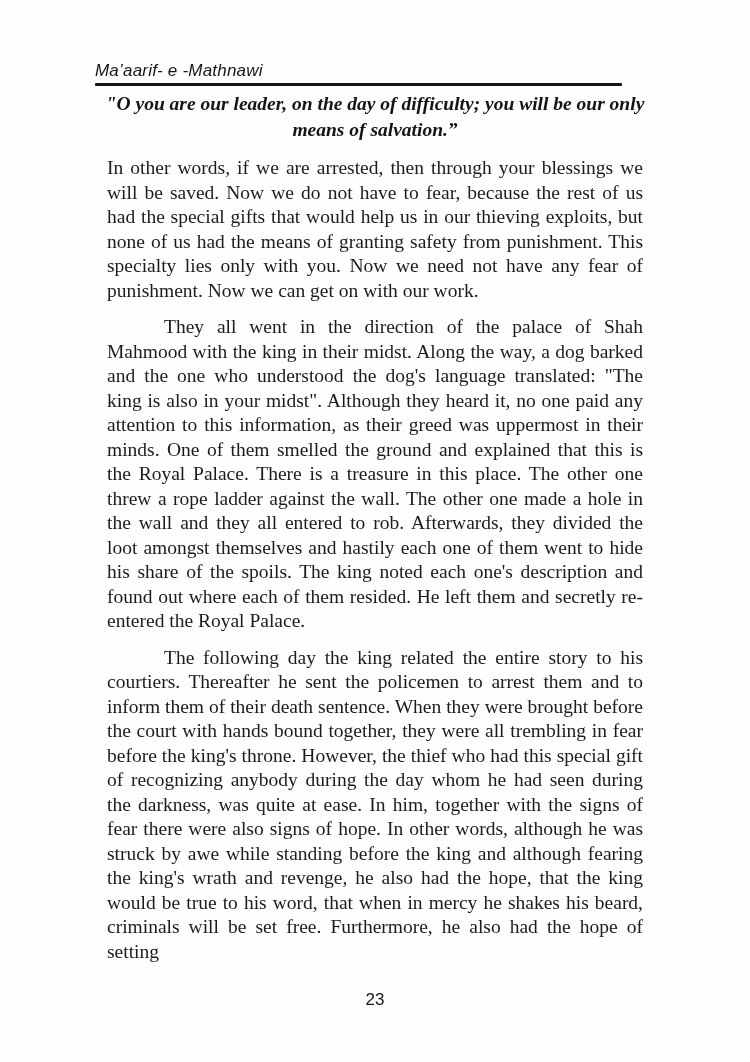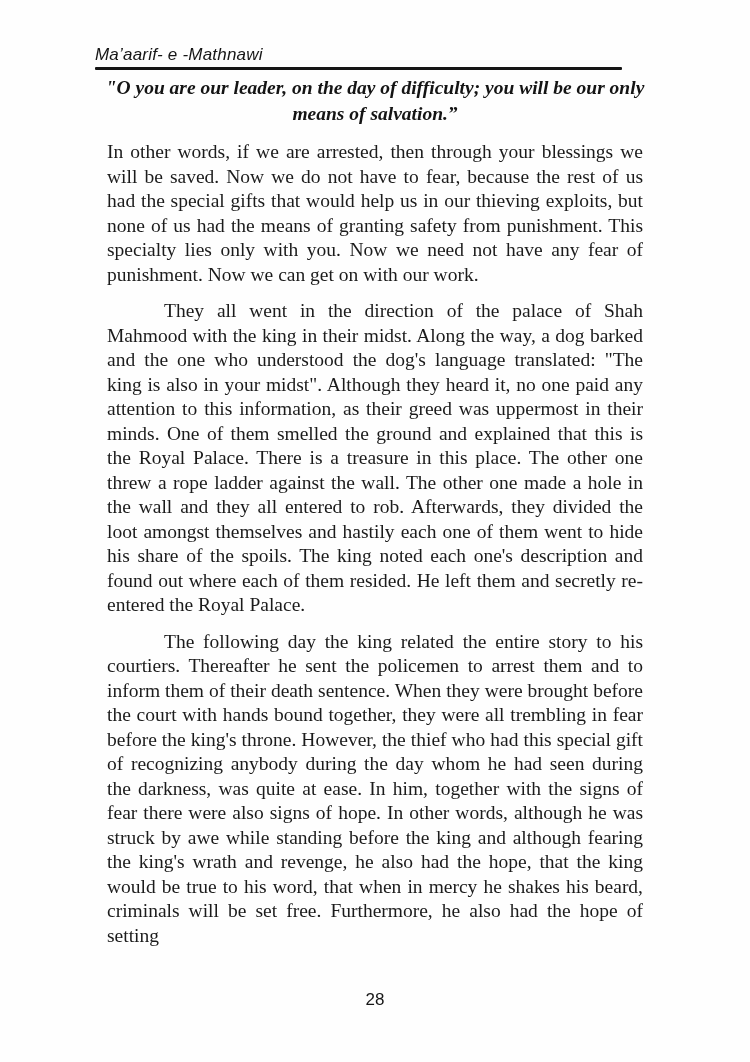--- a/index.html
+++ b/index.html
@@ -16,21 +16,21 @@
     overflow: hidden;
     box-sizing: border-box;
   }
   .content {
     position: absolute;
     left: 95px;
     top: 0;
     width: 560px;
   }
   .header {
-    padding-top: 44px;
+    padding-top: 60px;
   }
   .header-title {
     display: inline-block;
     font-family: "Liberation Sans", sans-serif;
     font-style: italic;
     font-size: 17px;
     line-height: 21px;
     color: #161616;
     letter-spacing: 0.2px;
   }
@@ -96,14 +96,14 @@
     <div class="quote">"O you are our leader, on the day of difficulty; you will be our only means of salvation.”</div>
 
     <div class="body-text">
       <p class="para">In other words, if we are arrested, then through your blessings we will be saved. Now we do not have to fear, because the rest of us had the special gifts that would help us in our thieving exploits, but none of us had the means of granting safety from punishment. This specialty lies only with you. Now we need not have any fear of punishment. Now we can get on with our work.</p>
       <p class="para indent">They all went in the direction of the palace of Shah Mahmood with the king in their midst. Along the way, a dog barked and the one who understood the dog's language translated: "The king is also in your midst". Although they heard it, no one paid any attention to this information, as their greed was uppermost in their minds. One of them smelled the ground and explained that this is the Royal Palace. There is a treasure in this place. The other one threw a rope ladder against the wall. The other one made a hole in the wall and they all entered to rob. Afterwards, they divided the loot amongst themselves and hastily each one of them went to hide his share of the spoils. The king noted each one's description and found out where each of them resided. He left them and secretly re-entered the Royal Palace.</p>
       <p class="para indent continues">The following day the king related the entire story to his courtiers. Thereafter he sent the policemen to arrest them and to inform them of their death sentence. When they were brought before the court with hands bound together, they were all trembling in fear before the king's throne. However, the thief who had this special gift of recognizing anybody during the day whom he had seen during the darkness, was quite at ease. In him, together with the signs of fear there were also signs of hope. In other words, although he was struck by awe while standing before the king and although fearing the king's wrath and revenge, he also had the hope, that the king would be true to his word, that when in mercy he shakes his beard, criminals will be set free. Furthermore, he also had the hope of setting</p>
     </div>
 
   </div>
 
-  <div class="footer">28</div>
+  <div class="footer">23</div>
 </div>
 
 </body></html>

